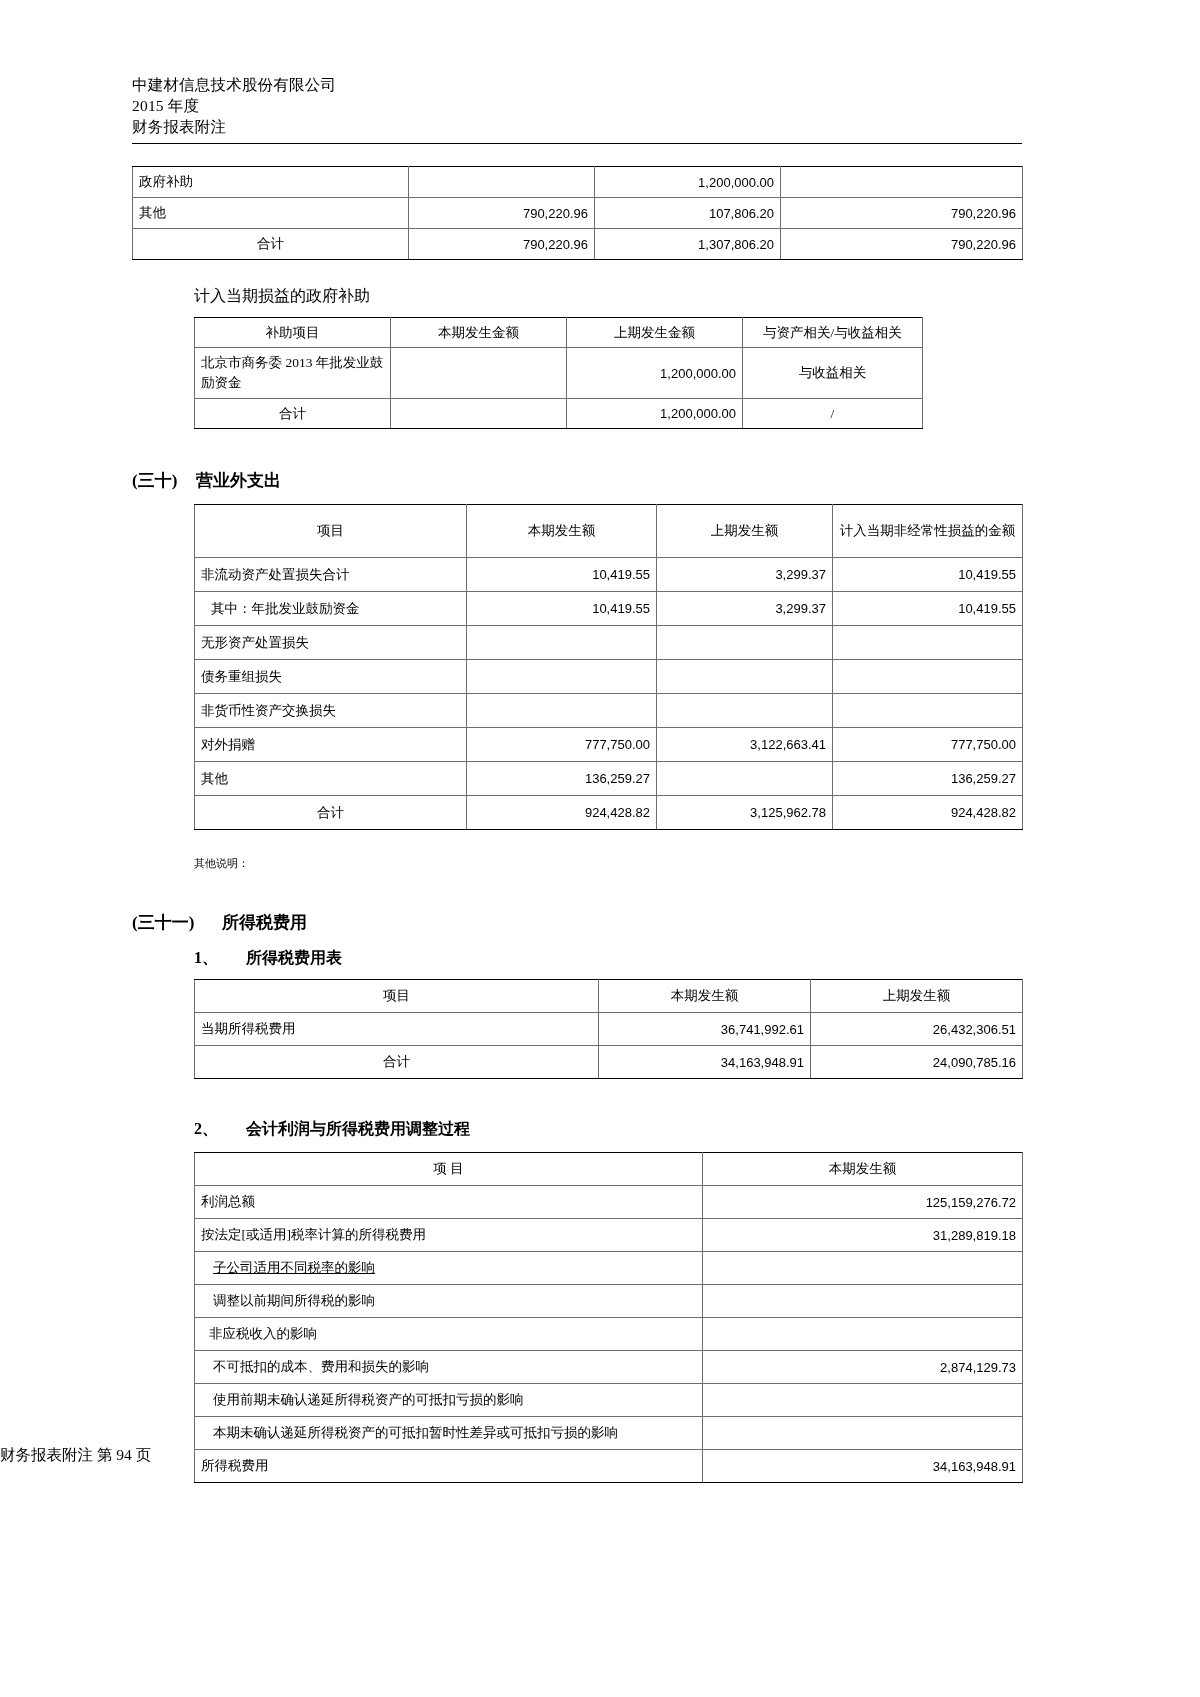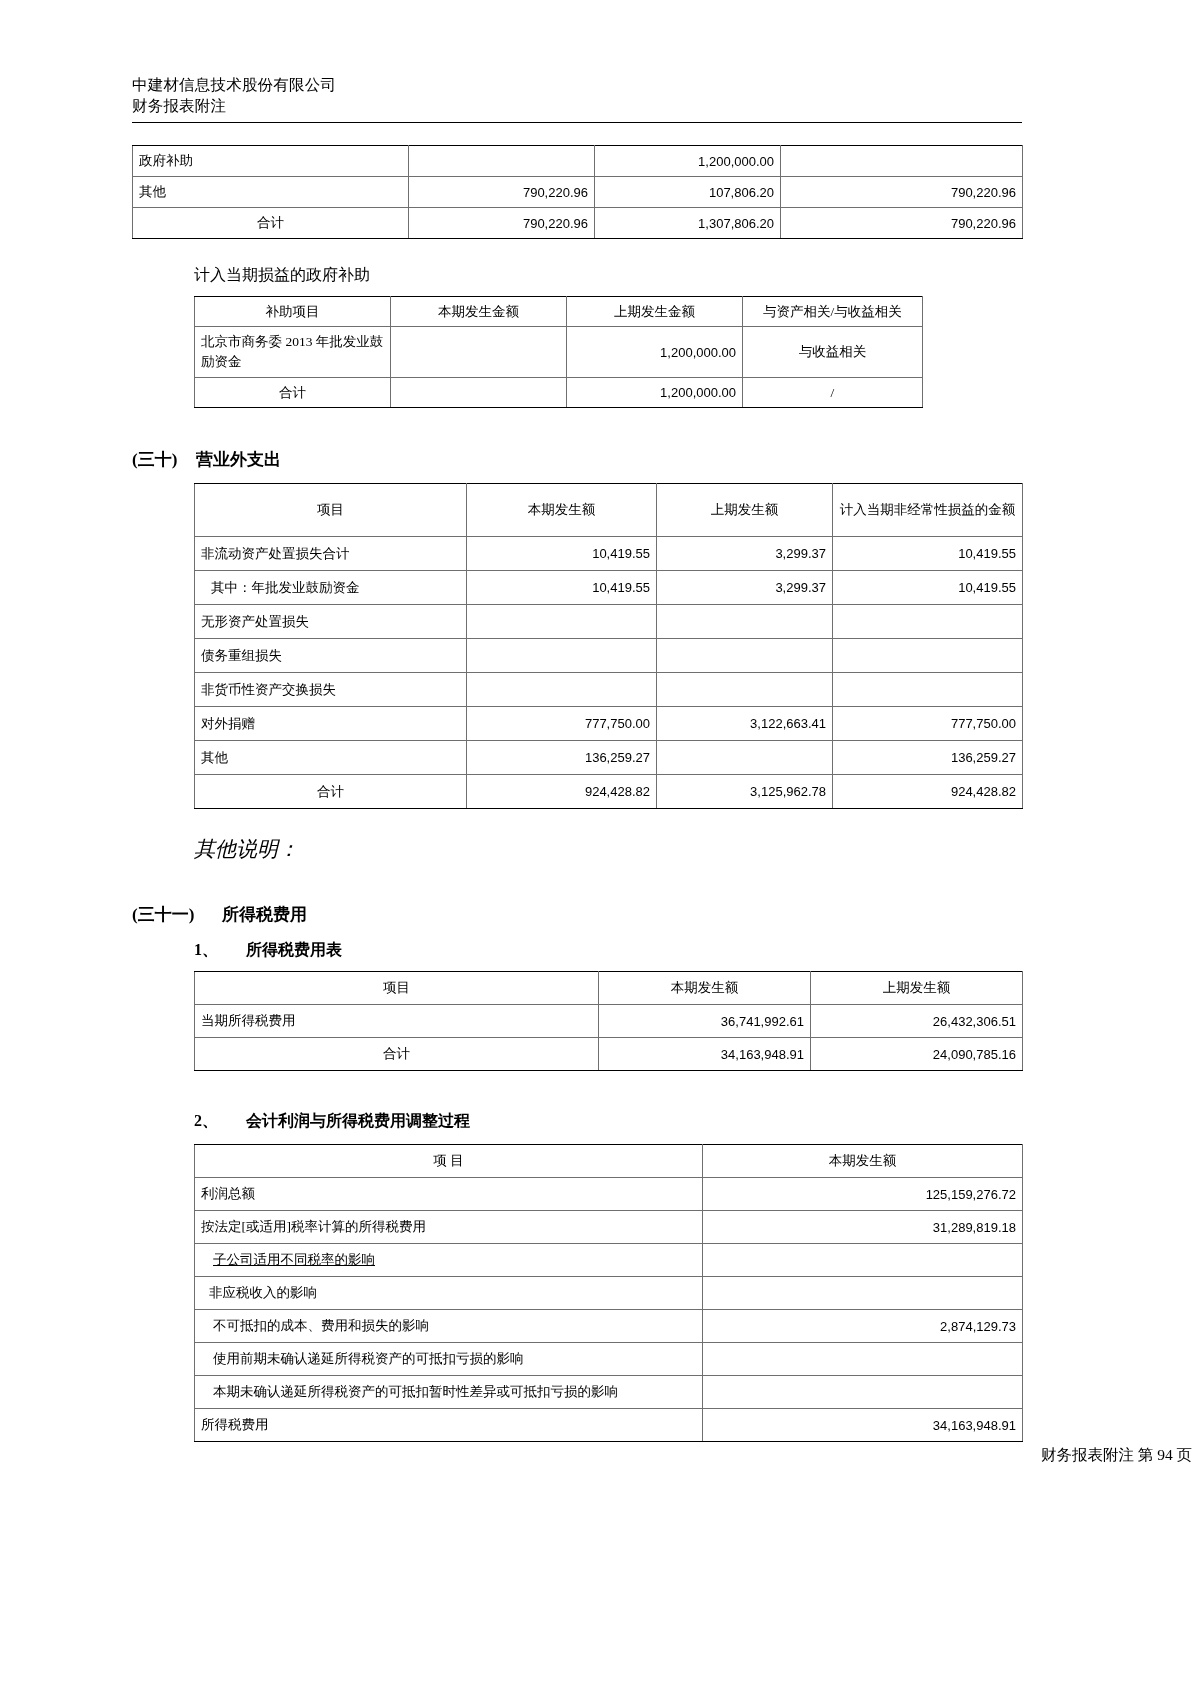--- a/index.html
+++ b/index.html
@@ -72,49 +72,50 @@
     font-size: 17px;
     font-weight: bold;
     display: inline-block;
     width: 64px;
   }
   .heading-txt { font-size: 17px; font-weight: bold; }
 
   .tbl-out { width: 828px; margin-left: 62px; margin-top: 12px; }
   .tbl-out td { height: 25px; }
 
-  .note-line { font-size: 21px; margin-left: 62px; font-style: italic; }
+  .note-line { font-size: 11px; margin-left: 62px; }
 
   .sub-head { margin-left: 62px; font-size: 16px; font-weight: bold; }
   .sub-head .n { display: inline-block; width: 52px; }
 
   .tbl-tax { width: 828px; margin-left: 62px; margin-top: 10px; }
   .tbl-tax td { height: 24px; }
 
   .tbl-adj { width: 828px; margin-left: 62px; margin-top: 12px; }
   .tbl-adj td { height: 24px; }
 
   .footer {
     position: absolute;
     left: 0;
     right: 8px;
     top: 1445px;
-    text-align: right;
+    text-align: left;
     font-size: 15.5px;
   }
   .dotted-b { border-bottom: 0.8px dotted #888 !important; }
 </style>
 </head>
 <body>
 
 <div class="page">
   <div class="content">
 
     <div>
       <div class="hdr-line">中建材信息技术股份有限公司</div>
+      <div class="hdr-line">2015 年度</div>
       <div class="hdr-line">财务报表附注</div>
     </div>
     <div class="hdr-rule"></div>
 
     <table class="t tbl-top">
       <colgroup>
         <col style="width:276px">
           <col style="width:186px">
           <col style="width:186px">
           <col style="width:242px">
@@ -307,20 +308,24 @@
         </tr>
         <tr>
           <td class="lft dotted-b">按法定[或适用]税率计算的所得税费用</td>
           <td class="num dotted-b">31,289,819.18</td>
         </tr>
         <tr>
           <td class="lft dotted-b" style="padding-left:18px;text-decoration:underline;">子公司适用不同税率的影响</td>
           <td class="num dotted-b"></td>
         </tr>
         <tr>
+          <td class="lft dotted-b" style="padding-left:18px;">调整以前期间所得税的影响</td>
+          <td class="num dotted-b"></td>
+        </tr>
+        <tr>
           <td class="lft dotted-b" style="padding-left:14px;">非应税收入的影响</td>
           <td class="num dotted-b"></td>
         </tr>
         <tr>
           <td class="lft dotted-b" style="padding-left:18px;">不可抵扣的成本、费用和损失的影响</td>
           <td class="num dotted-b">2,874,129.73</td>
         </tr>
         <tr>
           <td class="lft dotted-b" style="padding-left:18px;">使用前期未确认递延所得税资产的可抵扣亏损的影响</td>
           <td class="num dotted-b"></td>

